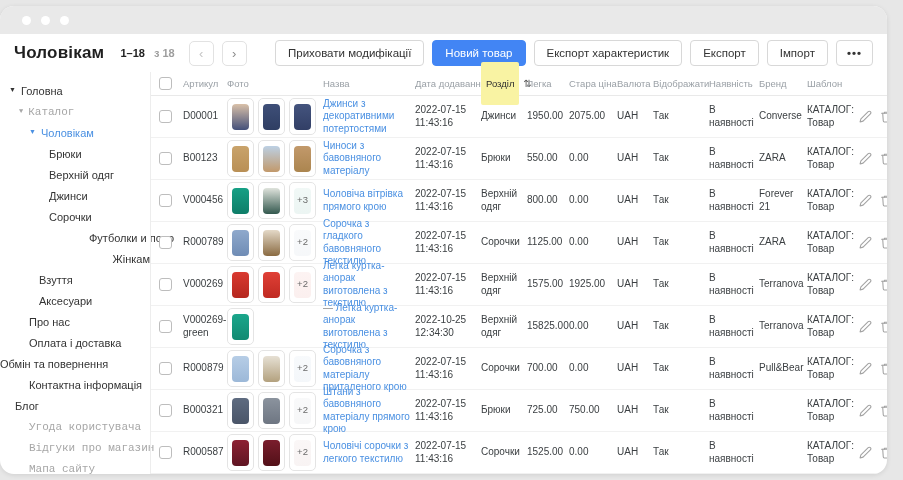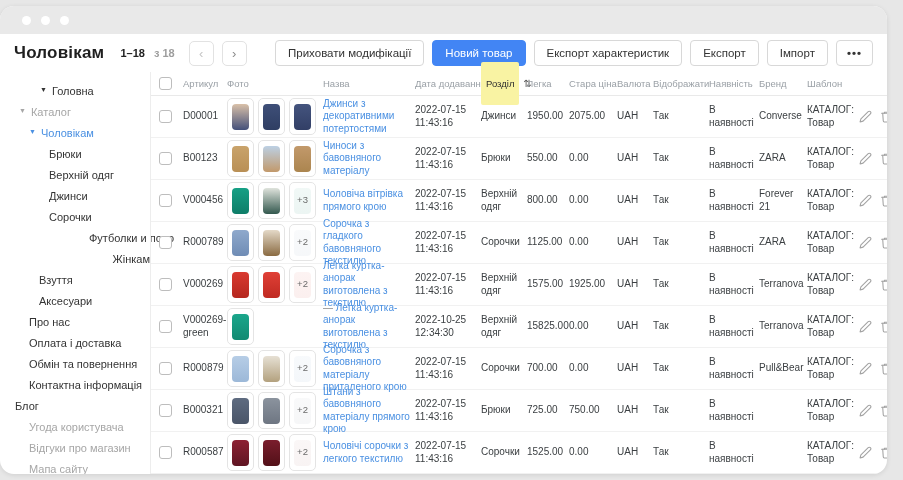--- a/index.html
+++ b/index.html
@@ -20,21 +20,21 @@
   .spacer { flex:1; }
   .btn { height:26px; border:1px solid #d8d8d8; border-radius:4px; background:#fff; color:#333;
     font-size:11.5px; padding:0 12px; margin-left:8px; display:flex; align-items:center; white-space:nowrap; cursor:pointer; }
   .btn.primary { background:#4285f4; border-color:#4285f4; color:#fff; }
   .btn.more { font-weight:bold; letter-spacing:1px; padding:0 10px; }
 
   .main { display:flex; height:402px; }
   .sidebar { width:150px; padding-top:8px; flex:none; }
   .side-item { height:21px; display:flex; align-items:center; font-size:11px; color:#333; cursor:pointer; white-space:nowrap; }
   .side-item .chev { font-size:7px; margin-right:5px; color:inherit; transform:translateY(-1px); }
-  .side-item.muted { color:#a6a6a6; }
+  .side-item.muted { color:#a6a6a6;font-family:Liberation Mono, monospace; }
   .side-item.active { color:#4a90e2; }
 
   .table { flex:1; border-left:1px solid #ededed; min-width:0; }
   .thead, .trow { display:grid; padding-left:8px;
     grid-template-columns:24px 44px 96px 92px 66px 46px 42px 48px 36px 56px 50px 48px 52px 1fr; }
   .thead { height:24px; align-items:center; border-bottom:1px solid #e9e9e9;
     color:#9aa0a6; font-size:9.5px; }
   .thead .hc { white-space:nowrap; overflow:visible; padding-right:3px; }
   .hl { background:#f9f3a3; color:#2d2d2d; font-weight:normal; padding:16px 5px; border-radius:2px; }
   .sort { color:#555; font-size:10px; margin-left:4px; }
@@ -80,21 +80,21 @@
         <div class="btn primary">Новий товар</div>
         <div class="btn ">Експорт характеристик</div>
         <div class="btn ">Експорт</div>
         <div class="btn ">Імпорт</div>
         <div class="btn more">•••</div>
       </div>
   </div>
 
   <div class="main">
     <div class="sidebar" id="sidebar">
-        <div class="side-item " style="padding-left: 1px; margin-left: 39px;">
+        <div class="side-item " style="padding-left: 9px;">
           <span class="chev">▼</span>
           <span>Головна</span>
         </div>
         <div class="side-item muted" style="padding-left: 19px;">
           <span class="chev">▼</span>
           <span>Каталог</span>
         </div>
         <div class="side-item active" style="padding-left: 29px;">
           <span class="chev">▼</span>
           <span>Чоловікам</span>
@@ -122,21 +122,21 @@
         </div>
         <div class="side-item " style="padding-left: 39px; align-items: center;">
           <span>Аксесуари</span>
         </div>
         <div class="side-item " style="padding-left: 29px;">
           <span>Про нас</span>
         </div>
         <div class="side-item " style="padding-left: 29px;">
           <span>Оплата і доставка</span>
         </div>
-        <div class="side-item " style="padding-left: 29px;">
+        <div class="side-item " style="">
           <span>Обмін та повернення</span>
         </div>
         <div class="side-item " style="padding-left: 29px;">
           <span>Контактна інформація</span>
         </div>
         <div class="side-item " style="padding-left: 15px;">
           <span>Блог</span>
         </div>
         <div class="side-item muted" style="padding-left: 29px;">
           <span>Угода користувача</span>

